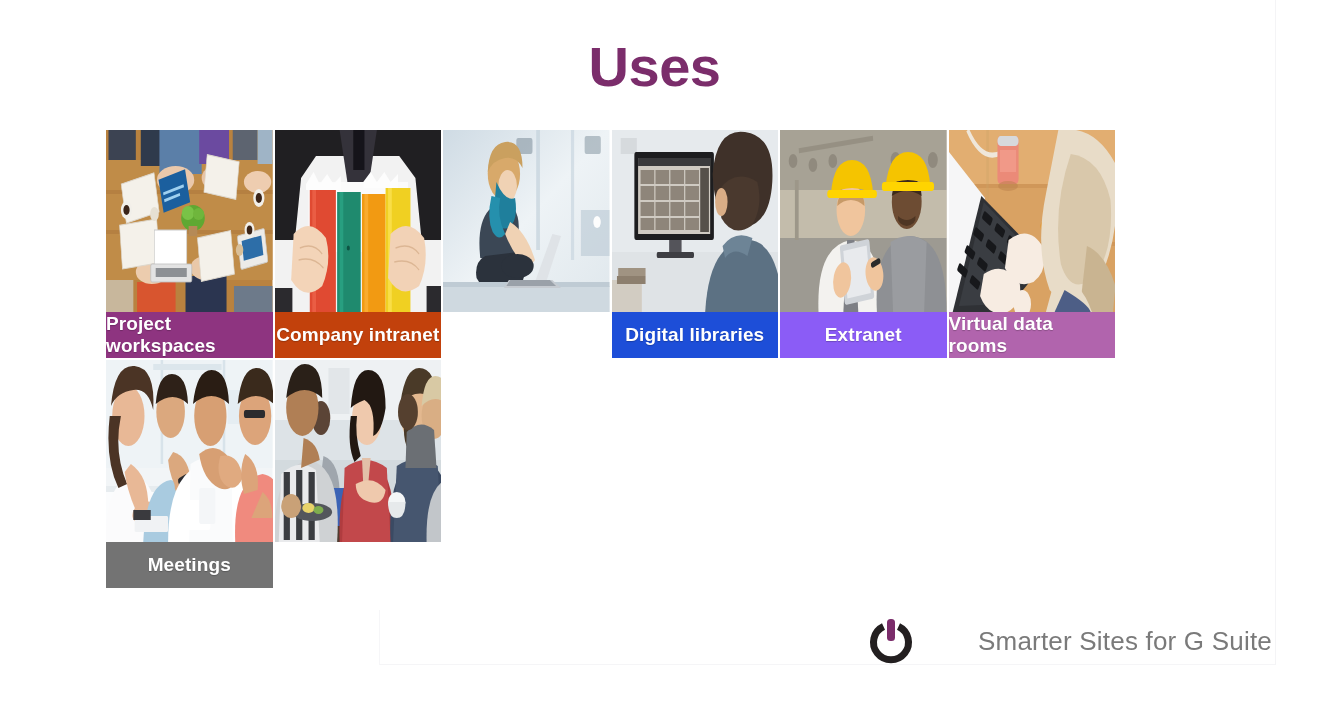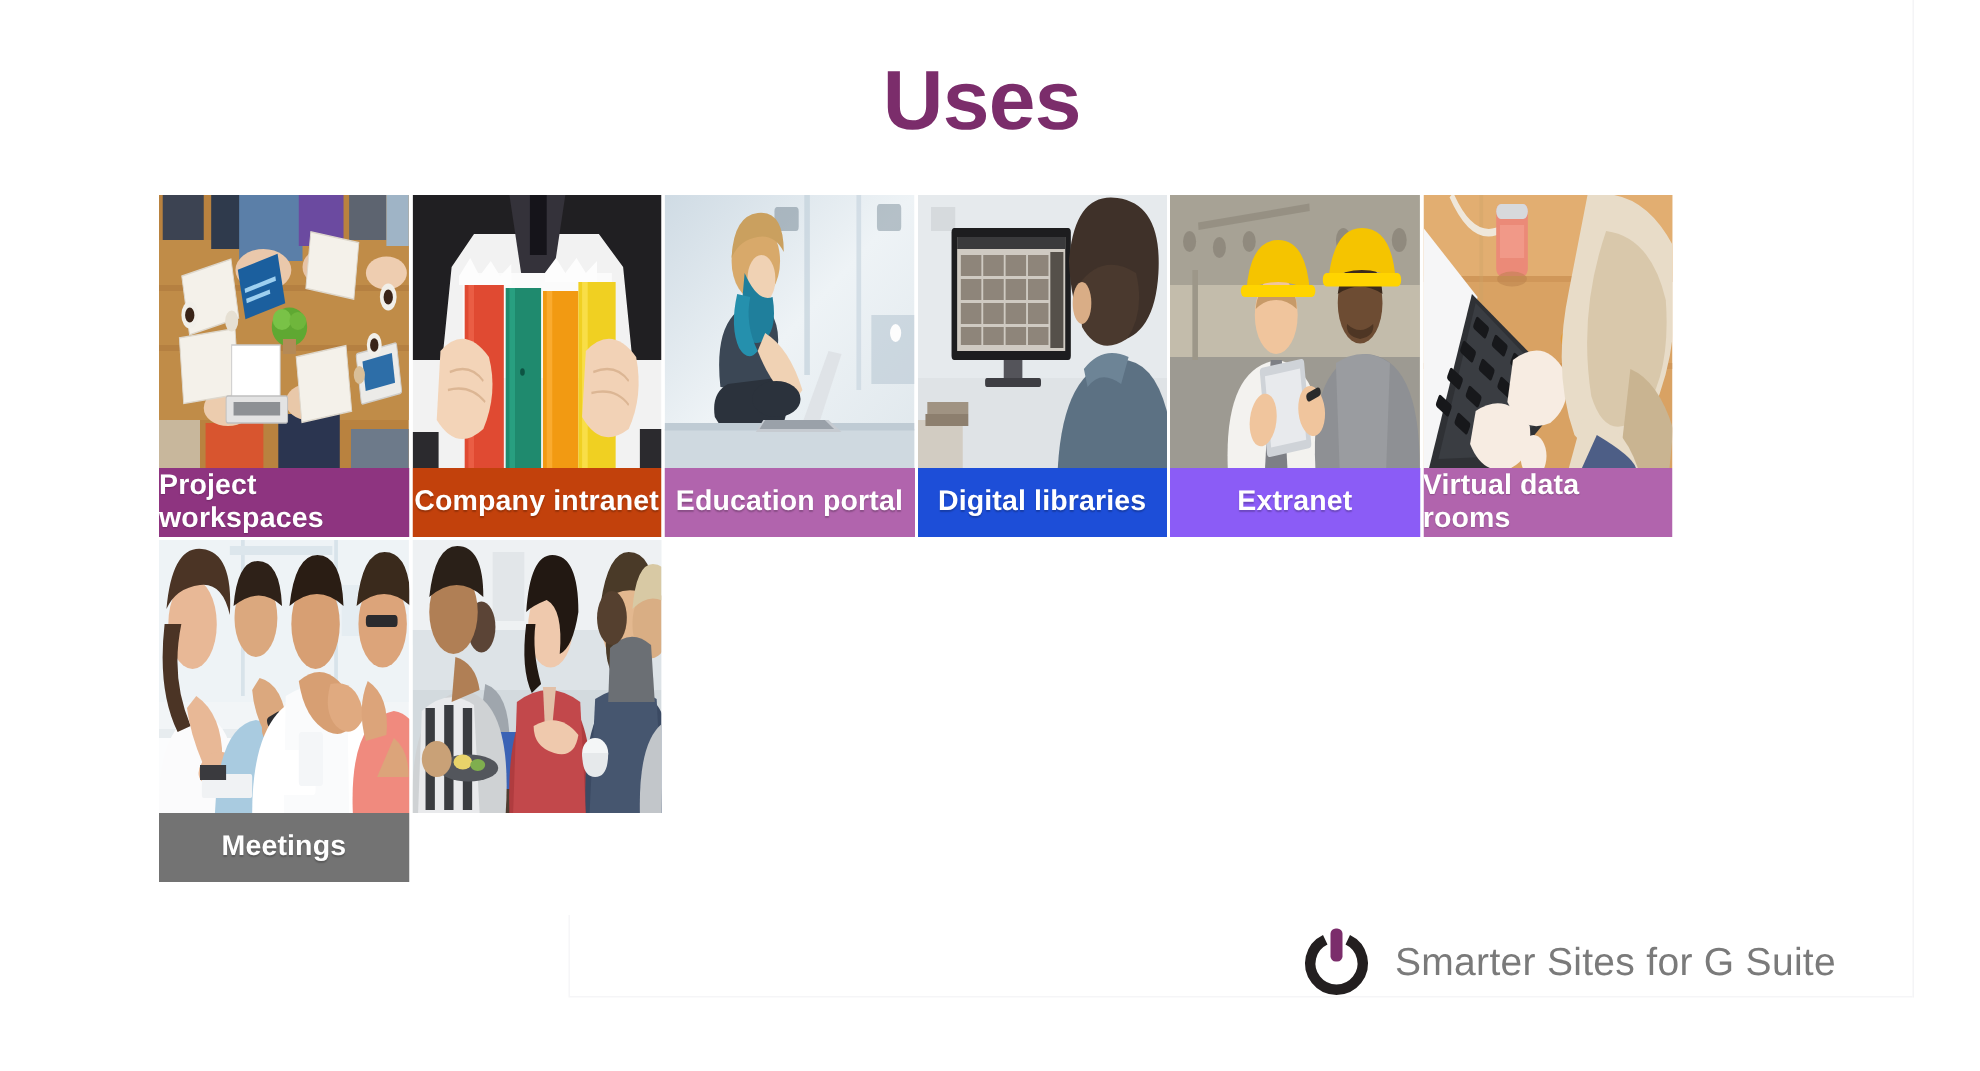--- a/index.html
+++ b/index.html
@@ -76,20 +76,21 @@
     position: absolute;
     left: 868px; top: 616px;
     display: flex; align-items: center; gap: 16px;
   }
   #logo-mark { width: 46px; height: 50px; display: block; }
   #footer-text {
     font-size: 26px;
     color: #7a7a7a;
     letter-spacing: 0.2px;
     white-space: nowrap;
+    margin-left: 48px;
   }
 </style>
 </head>
 <body>
 
 <div id="slide">
 
   <div class="slide-edge-right"></div>
   <div class="slide-edge-bottom"></div>
   <div class="slide-edge-left"></div>
@@ -227,21 +228,20 @@
           <path d="M86 52 q14 20 30 16 q6 24 -12 30 q-20 4 -22 -18 Z" fill="#1f7f9c"></path>
           <path d="M78 66 q-8 22 2 36 q10 10 20 2 q-14 -18 -8 -36 Z" fill="#2590ad"></path>
           <path d="M108 92 q26 10 40 38 q-10 10 -22 2 q-16 -12 -26 -28 Z" fill="#f0d2b4"></path>
           <ellipse cx="120" cy="136" rx="26" ry="12" fill="#2b323c"></ellipse>
 
           <path d="M148 152 L176 104 L190 106 L166 152 Z" fill="#dfe3e7"></path>
           <path d="M106 150 H176 L190 158 H98 Z" fill="#c6cbd1"></path>
           <path d="M108 150 H172 L182 156 H102 Z" fill="#9aa1a9"></path>
         </svg>
       </div>
-      <div class="caption" style="background:#B164AD">Education portal</div>
     </div>
 
     <div class="tile">
       <div class="photo">
         <svg viewBox="0 0 268 182" preserveAspectRatio="none">
           <rect width="268" height="182" fill="#eceff1"></rect>
           <rect x="0" y="0" width="268" height="122" fill="#e6eaed"></rect>
           <rect x="14" y="8" width="26" height="16" fill="#d6dadd"></rect>
           <rect x="0" y="122" width="268" height="60" fill="#dfe3e6"></rect>
 

